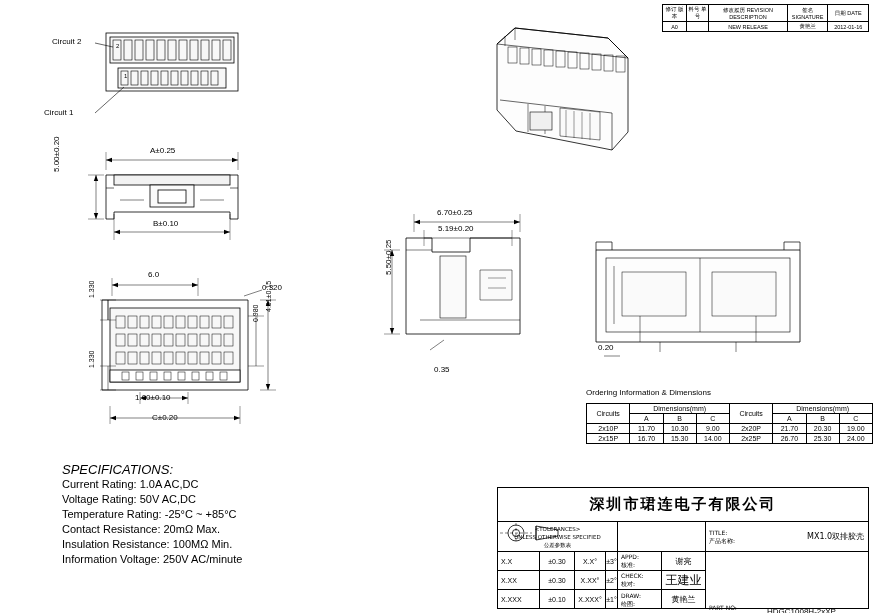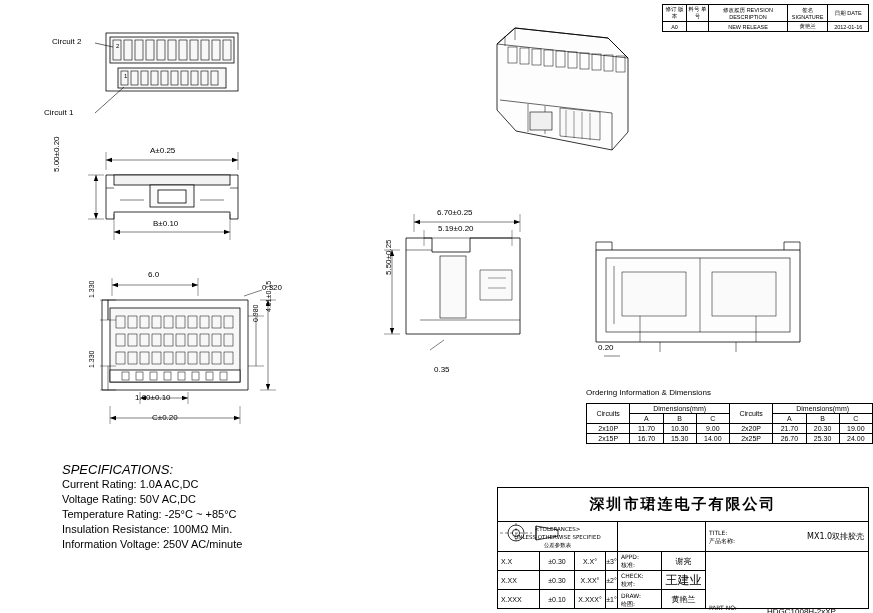--- a/index.html
+++ b/index.html
@@ -311,20 +311,21 @@
       <td>24.00</td>
     </tr>
   </tbody>
     </table>
 
   <div class="spec">
     <div class="hdr">SPECIFICATIONS:</div>
     <div>Current Rating: 1.0A AC,DC</div>
     <div>Voltage Rating: 50V AC,DC</div>
     <div>Temperature Rating: -25°C ~ +85°C</div>
+    <div>Contact Resistance: 20mΩ Max.</div>
     <div>Insulation Resistance: 100MΩ Min.</div>
     <div>Information Voltage: 250V AC/minute</div>
   </div>
 
   <div id="titleblock">
     <div id="tbhead">
       <span class="cn">深圳市珺连电子有限公司</span>
     </div>
     <div id="tblow">
 

